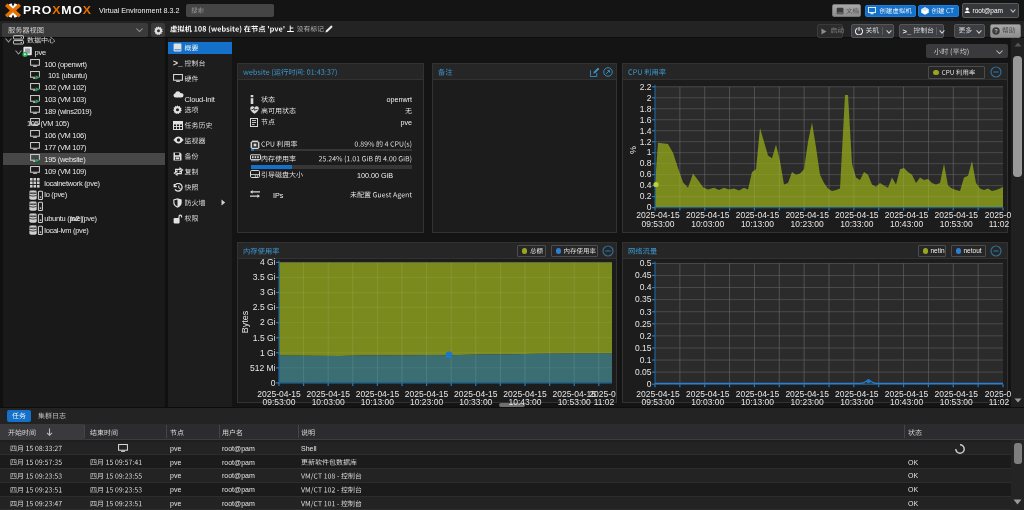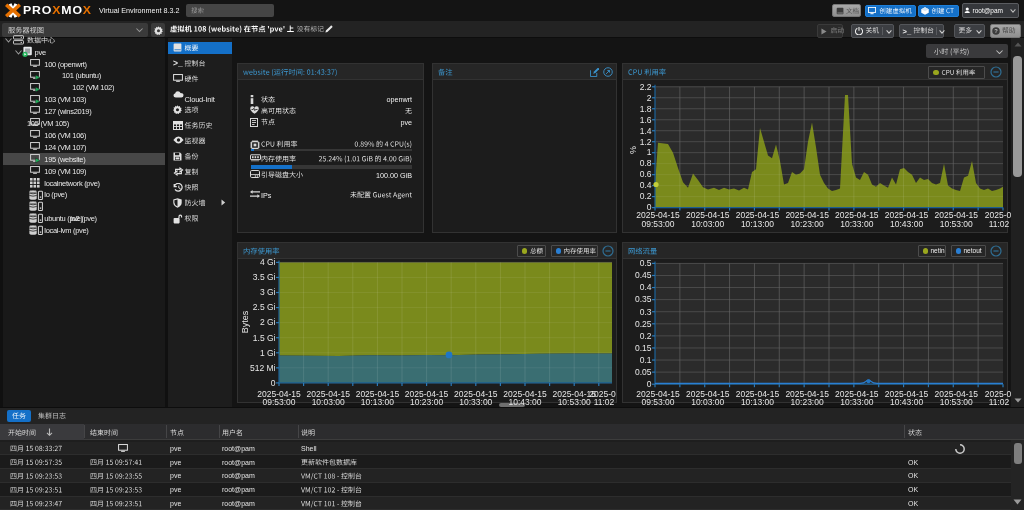--- a/index.html
+++ b/index.html
@@ -104,53 +104,53 @@
 <svg width="10" height="9" style="position:absolute;left:30px;top:58.8px" viewBox="0 0 11 10">
     <rect x="0.6" y="0.6" width="9.8" height="6.3" fill="none" stroke="#d0d0d0" stroke-width="1.1"></rect>
     <rect x="3.4" y="7.6" width="4.2" height="1.1" fill="#d0d0d0"></rect>
   </svg>
 <div style="position:absolute;left:44.3px;top:59.5px;font:7.5px 'Liberation Sans',sans-serif;color:#e8e8e8;letter-spacing:-0.3px;white-space:nowrap;">100 (openwrt)</div>
 <svg width="10" height="9" style="position:absolute;left:30px;top:70.7px" viewBox="0 0 11 10">
     <rect x="0.6" y="0.6" width="9.8" height="6.3" fill="none" stroke="#d0d0d0" stroke-width="1.1"></rect>
     <rect x="3.4" y="7.6" width="4.2" height="1.1" fill="#d0d0d0"></rect>
     <path d="M6.2 4.4 L11 7.1 L6.2 9.8 Z" fill="#1fb25c" stroke="#191919" stroke-width="0.5"></path>
   </svg>
-<div style="position:absolute;left:62px;top:71.4px;font:7.5px 'Liberation Sans',sans-serif;color:#e8e8e8;letter-spacing:-0.3px;white-space:nowrap;">101 (ubuntu)</div>
+<div style="position:absolute;left:48px;top:71.4px;font:7.5px 'Liberation Sans',sans-serif;color:#e8e8e8;letter-spacing:-0.3px;white-space:nowrap;">101 (ubuntu)</div>
 <svg width="10" height="9" style="position:absolute;left:30px;top:82.6px" viewBox="0 0 11 10">
     <rect x="0.6" y="0.6" width="9.8" height="6.3" fill="none" stroke="#d0d0d0" stroke-width="1.1"></rect>
     <rect x="3.4" y="7.6" width="4.2" height="1.1" fill="#d0d0d0"></rect>
     <path d="M6.2 4.4 L11 7.1 L6.2 9.8 Z" fill="#1fb25c" stroke="#191919" stroke-width="0.5"></path>
   </svg>
-<div style="position:absolute;left:44.3px;top:83.3px;font:7.5px 'Liberation Sans',sans-serif;color:#e8e8e8;letter-spacing:-0.3px;white-space:nowrap;margin-left:28px;">102 (VM 102)</div>
+<div style="position:absolute;left:44.3px;top:83.3px;font:7.5px 'Liberation Sans',sans-serif;color:#e8e8e8;letter-spacing:-0.3px;white-space:nowrap;">102 (VM 102)</div>
 <svg width="10" height="9" style="position:absolute;left:30px;top:94.5px" viewBox="0 0 11 10">
     <rect x="0.6" y="0.6" width="9.8" height="6.3" fill="none" stroke="#d0d0d0" stroke-width="1.1"></rect>
     <rect x="3.4" y="7.6" width="4.2" height="1.1" fill="#d0d0d0"></rect>
     <path d="M6.2 4.4 L11 7.1 L6.2 9.8 Z" fill="#1fb25c" stroke="#191919" stroke-width="0.5"></path>
   </svg>
 <div style="position:absolute;left:44.3px;top:95.2px;font:7.5px 'Liberation Sans',sans-serif;color:#e8e8e8;letter-spacing:-0.3px;white-space:nowrap;">103 (VM 103)</div>
 <svg width="10" height="9" style="position:absolute;left:30px;top:106.4px" viewBox="0 0 11 10">
     <rect x="0.6" y="0.6" width="9.8" height="6.3" fill="none" stroke="#d0d0d0" stroke-width="1.1"></rect>
     <rect x="3.4" y="7.6" width="4.2" height="1.1" fill="#d0d0d0"></rect>
   </svg>
-<div style="position:absolute;left:44.3px;top:107.1px;font:7.5px 'Liberation Sans',sans-serif;color:#e8e8e8;letter-spacing:-0.3px;white-space:nowrap;">127 (wins2019)</div>
+<div style="position:absolute;left:44.3px;top:107.1px;font:7.5px 'Liberation Sans',sans-serif;color:#e8e8e8;letter-spacing:-0.3px;white-space:nowrap;">189 (wins2019)</div>
 <svg width="10" height="9" style="position:absolute;left:30px;top:118.3px" viewBox="0 0 11 10">
     <rect x="0.6" y="0.6" width="9.8" height="6.3" fill="none" stroke="#d0d0d0" stroke-width="1.1"></rect>
     <rect x="3.4" y="7.6" width="4.2" height="1.1" fill="#d0d0d0"></rect>
   </svg>
 <div style="position:absolute;left:27px;top:119px;font:7.5px 'Liberation Sans',sans-serif;color:#e8e8e8;letter-spacing:-0.3px;white-space:nowrap;">105 (VM 105)</div>
 <svg width="10" height="9" style="position:absolute;left:30px;top:130.2px" viewBox="0 0 11 10">
     <rect x="0.6" y="0.6" width="9.8" height="6.3" fill="none" stroke="#d0d0d0" stroke-width="1.1"></rect>
     <rect x="3.4" y="7.6" width="4.2" height="1.1" fill="#d0d0d0"></rect>
   </svg>
 <div style="position:absolute;left:44.3px;top:130.9px;font:7.5px 'Liberation Sans',sans-serif;color:#e8e8e8;letter-spacing:-0.3px;white-space:nowrap;">106 (VM 106)</div>
 <svg width="10" height="9" style="position:absolute;left:30px;top:142.1px" viewBox="0 0 11 10">
     <rect x="0.6" y="0.6" width="9.8" height="6.3" fill="none" stroke="#d0d0d0" stroke-width="1.1"></rect>
     <rect x="3.4" y="7.6" width="4.2" height="1.1" fill="#d0d0d0"></rect>
   </svg>
-<div style="position:absolute;left:44.3px;top:142.8px;font:7.5px 'Liberation Sans',sans-serif;color:#e8e8e8;letter-spacing:-0.3px;white-space:nowrap;">124 (VM 107)</div>
+<div style="position:absolute;left:44.3px;top:142.8px;font:7.5px 'Liberation Sans',sans-serif;color:#e8e8e8;letter-spacing:-0.3px;white-space:nowrap;">177 (VM 107)</div>
 <div style="position:absolute;left:3px;top:153.3px;width:162px;height:11.5px;background:#474747;"></div>
 <svg width="10" height="9" style="position:absolute;left:30px;top:154px" viewBox="0 0 11 10">
     <rect x="0.6" y="0.6" width="9.8" height="6.3" fill="none" stroke="#d0d0d0" stroke-width="1.1"></rect>
     <rect x="3.4" y="7.6" width="4.2" height="1.1" fill="#d0d0d0"></rect>
     <path d="M6.2 4.4 L11 7.1 L6.2 9.8 Z" fill="#1fb25c" stroke="#191919" stroke-width="0.5"></path>
   </svg>
 <div style="position:absolute;left:44.3px;top:154.7px;font:7.5px 'Liberation Sans',sans-serif;color:#e8e8e8;letter-spacing:-0.3px;white-space:nowrap;">195 (website)</div>
 <svg width="10" height="9" style="position:absolute;left:30px;top:165.9px" viewBox="0 0 11 10">
     <rect x="0.6" y="0.6" width="9.8" height="6.3" fill="none" stroke="#d0d0d0" stroke-width="1.1"></rect>
     <rect x="3.4" y="7.6" width="4.2" height="1.1" fill="#d0d0d0"></rect>
@@ -297,26 +297,26 @@
     <rect x="7.2" y="2.2" width="1.6" height="2" fill="#d8d8d8"></rect>
   </svg>
 <div style="position:absolute;left:251px;top:164.8px;width:161px;height:4px;background:#363636;"></div>
 <div style="position:absolute;left:251px;top:164.8px;width:41px;height:4px;background:#1470c8;"></div>
 <svg width="10" height="8" style="position:absolute;left:250px;top:170.2px" viewBox="0 0 10 8">
     <rect x="0.5" y="0.5" width="9" height="7" rx="1.2" fill="none" stroke="#d8d8d8" stroke-width="1"></rect>
     <path d="M0.5 4.6 L9.5 4.6" stroke="#d8d8d8" stroke-width="0.9"></path>
     <circle cx="7.4" cy="6" r="0.7" fill="#d8d8d8"></circle>
     <circle cx="5.4" cy="6" r="0.7" fill="#d8d8d8"></circle>
   </svg>
-<div style="position:absolute;right:612px;top:170.5px;font:7.2px 'Liberation Sans',sans-serif;color:#f0f0f0;white-space:nowrap;">100.00 GiB</div>
+<div style="position:absolute;right:631px;top:170.5px;font:7.2px 'Liberation Sans',sans-serif;color:#f0f0f0;white-space:nowrap;">100.00 GiB</div>
 <svg width="10" height="8" style="position:absolute;left:250px;top:190.2px" viewBox="0 0 10 8">
     <path d="M2.6 0 L0 1.9 L2.6 3.8 L2.6 2.5 L10 2.5 L10 1.3 L2.6 1.3 Z" fill="#d8d8d8"></path>
     <path d="M7.4 4.2 L10 6.1 L7.4 8 L7.4 6.7 L0 6.7 L0 5.5 L7.4 5.5 Z" fill="#d8d8d8"></path>
   </svg>
-<div style="position:absolute;left:261px;top:190.5px;font:7.2px 'Liberation Sans',sans-serif;color:#f0f0f0;">IPs</div>
+<div style="position:absolute;left:273px;top:190.5px;font:7.2px 'Liberation Sans',sans-serif;color:#f0f0f0;">IPs</div>
 <div style="position:absolute;left:432px;top:63px;width:185px;height:170px;background:#1c1c1c;border:1px solid #323232;box-sizing:border-box;"></div>
 <div style="position:absolute;left:433px;top:64px;width:183px;height:16px;background:#262626;border-bottom:1px solid #323232;box-sizing:border-box;"></div>
 <svg width="9" height="9" style="position:absolute;left:590px;top:67.5px" viewBox="0 0 10 10">
     <path d="M0.5 2.5 L0.5 9.5 L7.5 9.5 L7.5 5.5" fill="none" stroke="#3a93cc" stroke-width="1"></path>
     <path d="M3.5 6.5 L4.5 4 L9 -0.5 L10.5 1 L6 5.5 L3.5 6.5 Z" fill="#3a93cc"></path>
   </svg>
 <svg width="10" height="10" style="position:absolute;left:603px;top:67px" viewBox="0 0 11 11">
     <circle cx="5.5" cy="5.5" r="4.7" fill="none" stroke="#3a93cc" stroke-width="1"></circle>
     <path d="M3.4 7.6 L7.2 3.8 M7.2 3.8 L4.8 3.8 M7.2 3.8 L7.2 6.2" stroke="#3a93cc" stroke-width="1" fill="none"></path>
   </svg>

